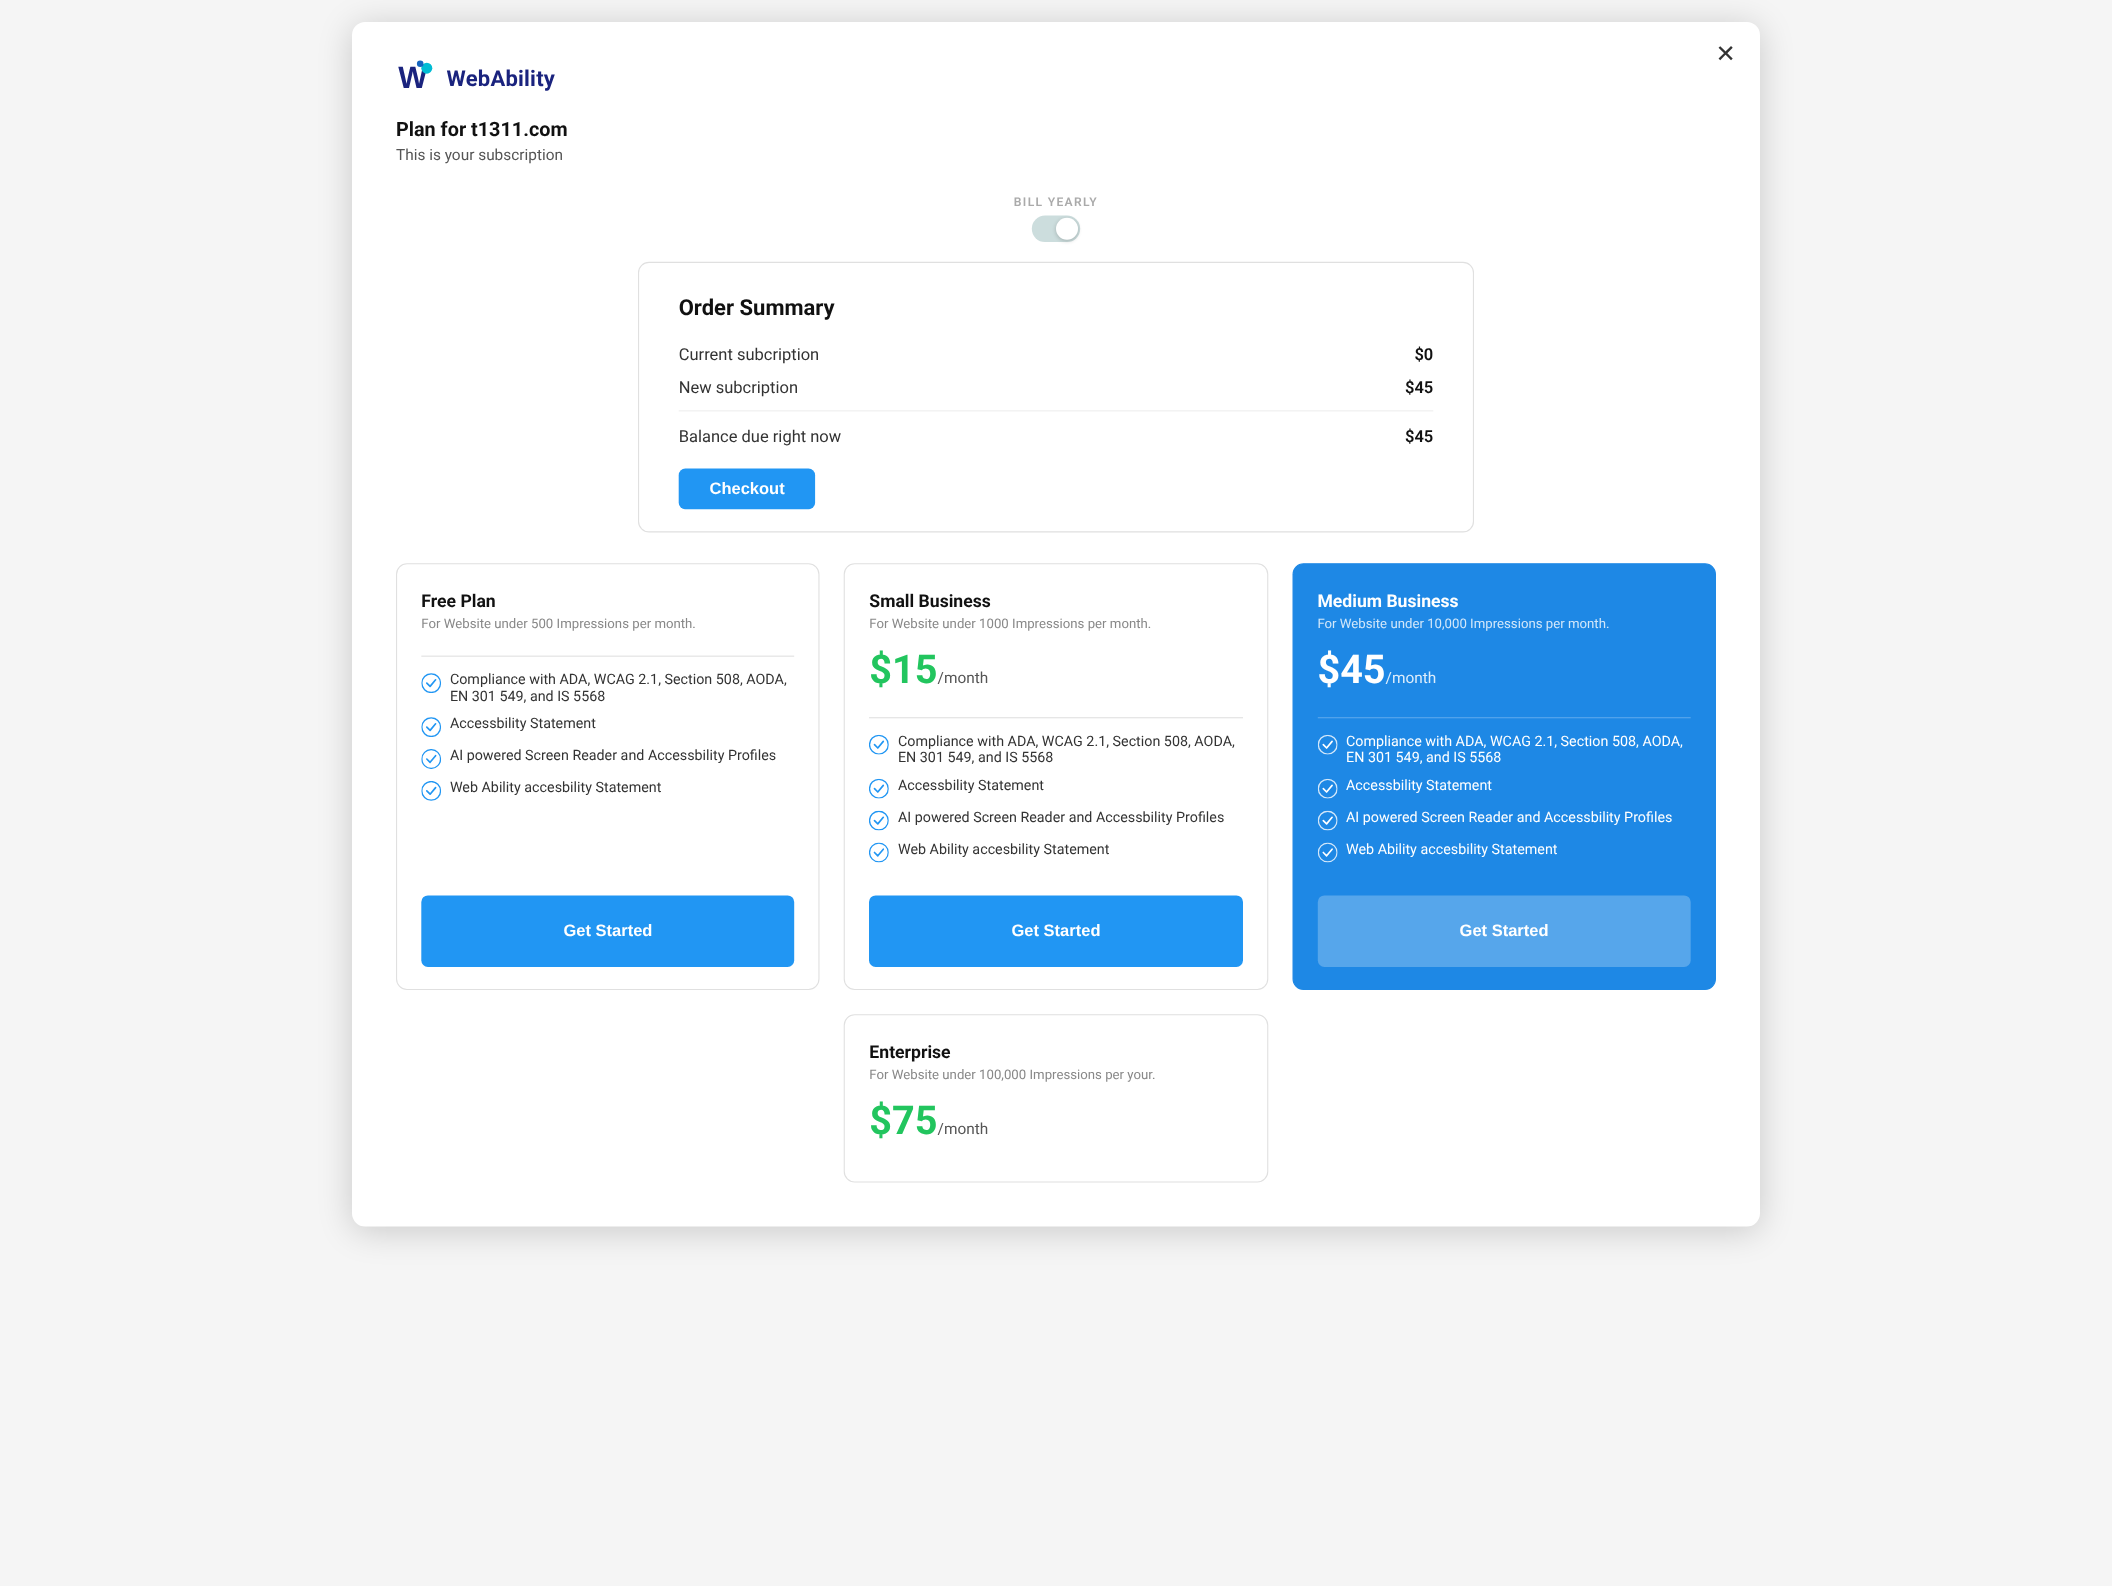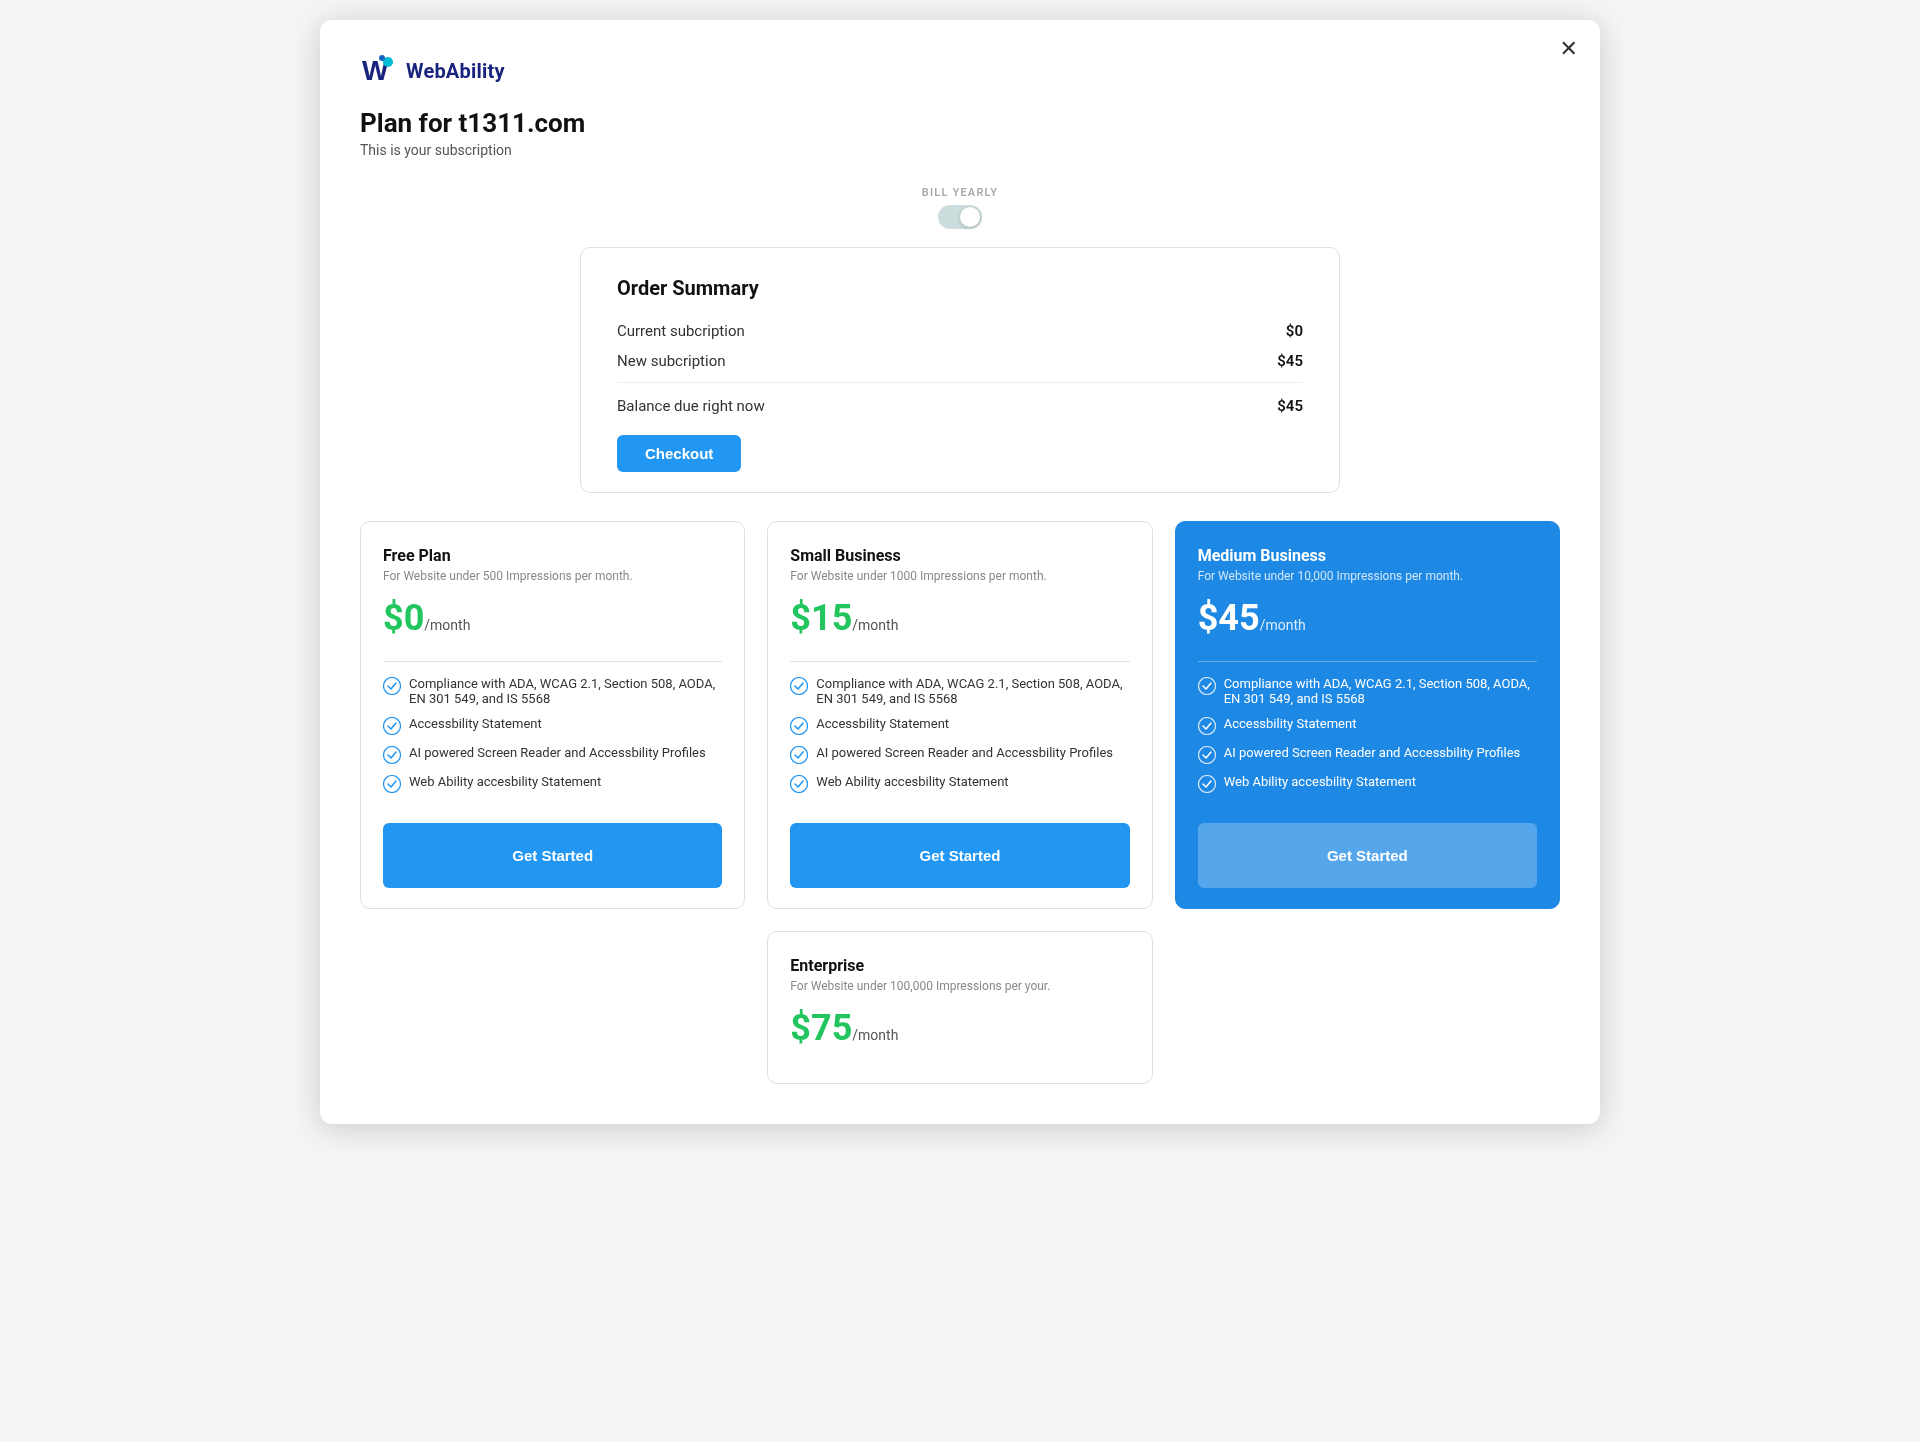--- a/index.html
+++ b/index.html
@@ -42,21 +42,21 @@
       width: 38px;
       height: 38px;
     }
     .logo-text {
       font-size: 20px;
       font-weight: 700;
       color: #1a237e;
       letter-spacing: 0.2px;
     }
     .page-title {
-      font-size: 26px;
+      font-size: 18px;
       font-weight: 700;
       color: #111;
       margin-bottom: 4px;
     }
     .page-subtitle {
       font-size: 14px;
       color: #555;
       margin-bottom: 28px;
     }
     .billing-toggle-row {
@@ -330,23 +330,20 @@
 
     <button class="checkout-btn">Checkout</button>
   </div>
 
 
   <div class="plans-grid">
 
     <div class="plan-card">
       <div class="plan-name">Free Plan</div>
       <div class="plan-desc">For Website under 500 Impressions per month.</div>
-      <div class="plan-price-row">
-        <span class="plan-price-amount">$0</span><span class="plan-price-period">/month</span>
-      </div>
       <hr class="plan-divider">
       <ul class="plan-features">
         <li class="plan-feature-item">
           <svg class="feature-check" viewBox="0 0 18 18" fill="none">
               <circle cx="9" cy="9" r="8.5" stroke="#2196f3" stroke-width="1.2"></circle>
               <polyline points="5,9 8,12 13,6" stroke="#2196f3" stroke-width="1.5" fill="none" stroke-linecap="round" stroke-linejoin="round"></polyline>
             </svg>
           <span>Compliance with ADA, WCAG 2.1, Section 508, AODA, EN 301 549, and IS 5568</span>
         </li>
         <li class="plan-feature-item">

